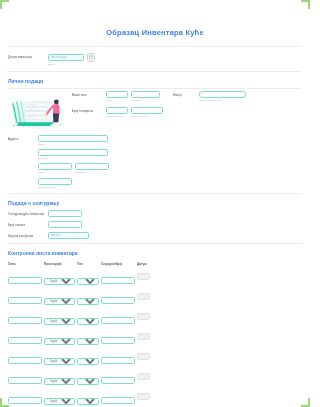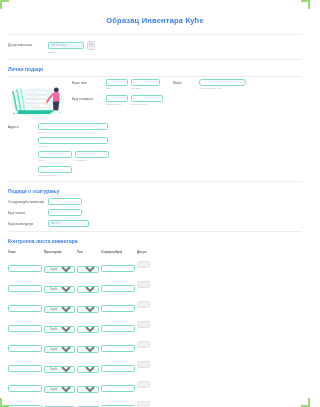--- a/index.html
+++ b/index.html
@@ -25,21 +25,21 @@
   }
   .crop.tl { top: 0; left: 0; border-top: 2px solid #9ad97a; border-left: 2px solid #9ad97a; }
   .crop.tr { top: 0; right: 0; border-top: 2px solid #9ad97a; border-right: 2px solid #9ad97a; }
   .crop.bl { bottom: 0; left: 0; border-bottom: 2px solid #9ad97a; border-left: 2px solid #9ad97a; }
   .crop.br { bottom: 0; right: 0; border-bottom: 2px solid #9ad97a; border-right: 2px solid #9ad97a; }
 
   .page {
     width: 310px;
     height: 360px;
     box-sizing: border-box;
-    padding: 4px 8px;
+    padding: 16px 8px;
     position: relative;
   }
 
   
   .form-title {
     text-align: center;
     color: #3d7fe8;
     font-size: 7.5px;
     font-weight: bold;
     letter-spacing: .2px;

